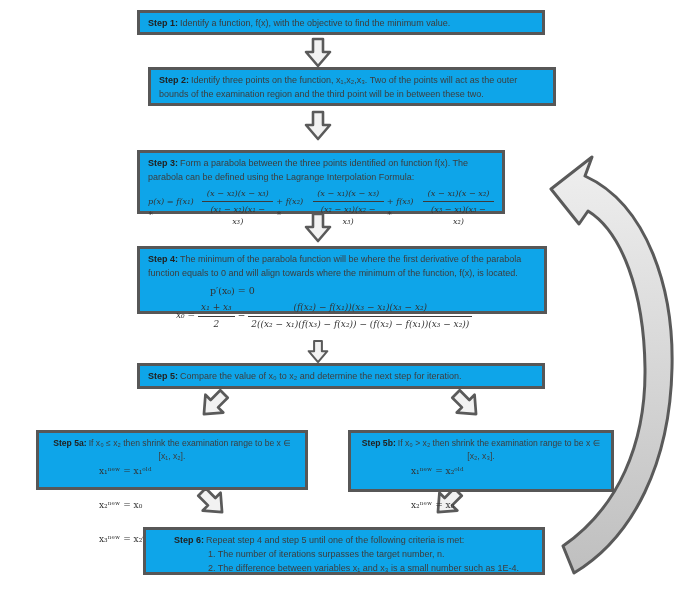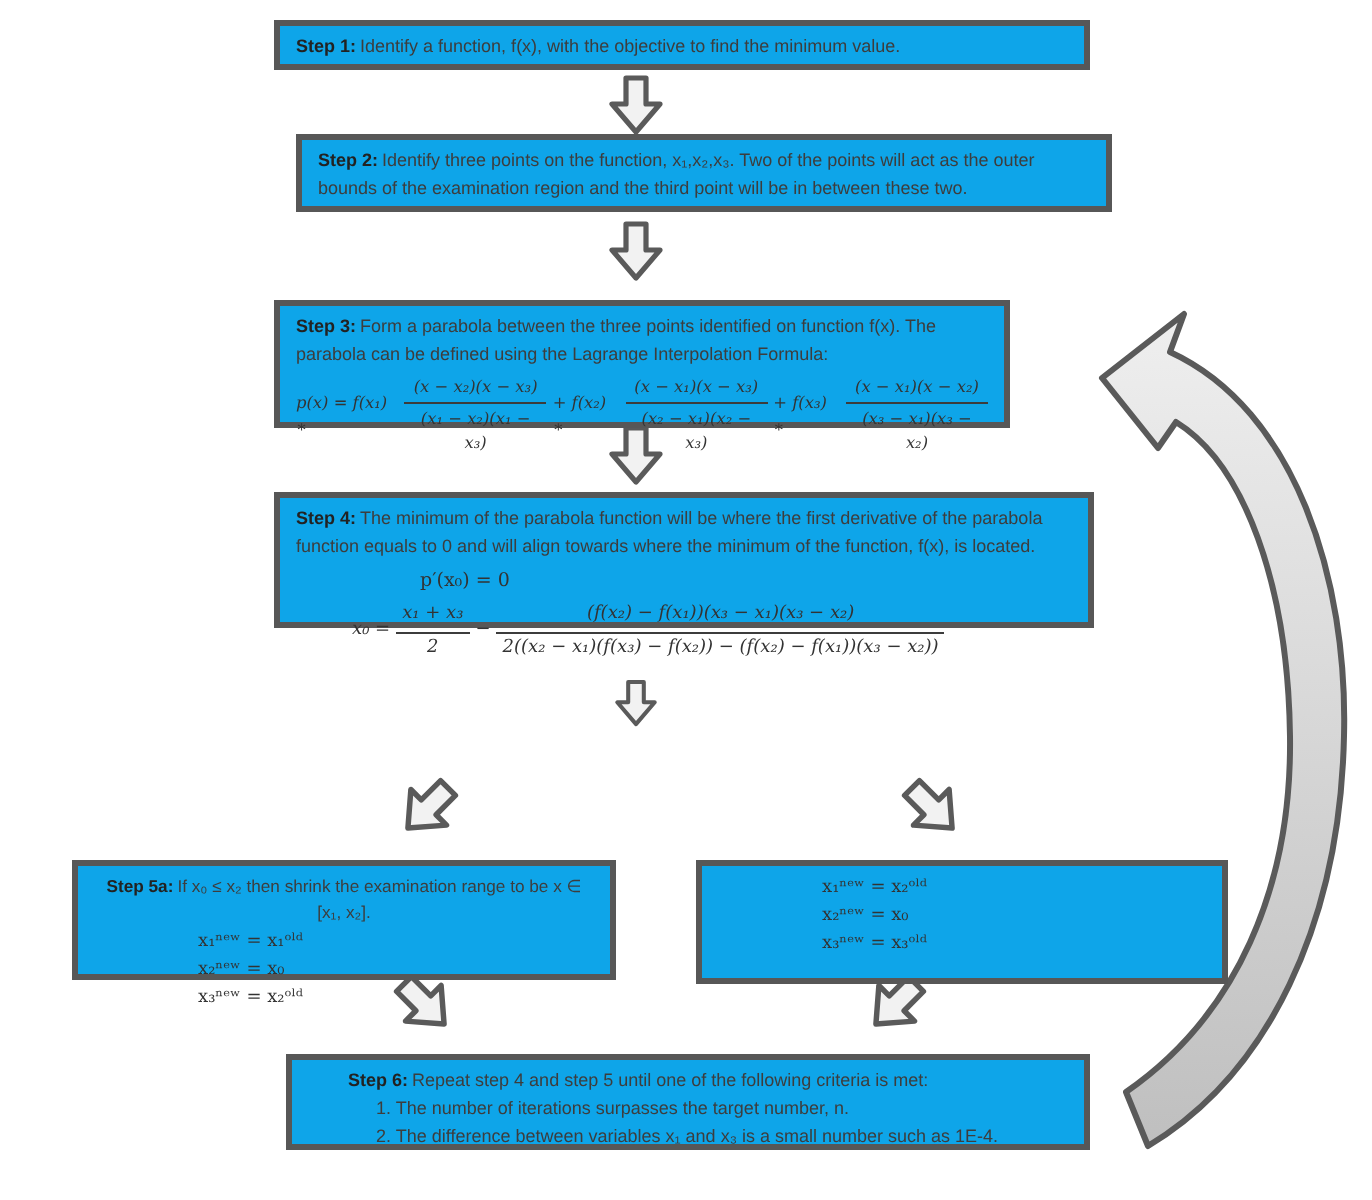--- a/index.html
+++ b/index.html
@@ -21,22 +21,22 @@
     display:flex;align-items:center;justify-content:center;gap:3px;
     font-family:"DejaVu Serif",serif;font-style:italic;color:#333;
   }
   .mathrow.left{justify-content:flex-start;}
   .frac{display:inline-block;text-align:center;vertical-align:middle;}
   .frac .num{display:block;border-bottom:1px solid #3c3c3c;padding:0 3px 1px 3px;}
   .frac .den{display:block;padding:1px 3px 0 3px;}
   .s3-math{margin-top:2px;font-size:8.2px;}
   .s4-line1{margin:3px 0 2px 62px;font-size:9.5px;}
   .s4-math{margin-left:28px;font-size:9px;}
-  .eqcol{margin:1px 0 0 52px;font-size:9px;display:flex;flex-direction:column;gap:0;}
-  .crit{margin-left:14px;}
+  .eqcol{margin:1px 0 0 52px;font-size:9px;display:flex;flex-direction:column;gap:20px;}
+  .crit{margin-left:34px;}
 </style>
 </head>
 <body>
 
 <div class="canvas">
 
   <svg class="arrow-layer" viewBox="0 0 686 600" xmlns="http://www.w3.org/2000/svg">
     <defs>
       <path id="blockArrow" d="M -5 0 L 5 0 L 5 13 L 12 13 L 0 27 L -12 13 L -5 13 Z"></path>
       <linearGradient id="curveGrad" x1="0" y1="0" x2="0" y2="1">
@@ -108,33 +108,39 @@
         <span class="den">2</span>
       </span>
       <span>−</span>
       <span class="frac">
         <span class="num">(f(x₂) − f(x₁))(x₃ − x₁)(x₃ − x₂)</span>
         <span class="den">2((x₂ − x₁)(f(x₃) − f(x₂)) − (f(x₂) − f(x₁))(x₃ − x₂))</span>
       </span>
     </div>
   </div>
 
+  <div class="stepbox" style="left:137px;top:363px;width:408px;height:26px;">
+    <b>Step 5:</b><span>Compare the value of x₀ to x₂ and determine the next step for iteration.</span>
+  </div>
 
   <div class="stepbox" style="left:36px;top:430px;width:272px;height:60px;font-size:8.6px;">
     <div style="text-align:center;">
       <b>Step 5a:</b><span>If x₀ ≤ x₂ then shrink the examination range to be x ∈ [x₁, x₂].</span>
     </div>
     <div class="eqcol mathline">
       <div>x₁ⁿᵉʷ = x₁ᵒˡᵈ</div>
       <div>x₂ⁿᵉʷ = x₀</div>
       <div>x₃ⁿᵉʷ = x₂ᵒˡᵈ</div>
     </div>
   </div>
 
   <div class="stepbox" style="left:348px;top:430px;width:266px;height:62px;font-size:8.6px;">
+    <div style="text-align:center;">
+      <b>Step 5b:</b><span>If x₀ &gt; x₂ then shrink the examination range to be x ∈ [x₂, x₃].</span>
+    </div>
     <div class="eqcol mathline">
       <div>x₁ⁿᵉʷ = x₂ᵒˡᵈ</div>
       <div>x₂ⁿᵉʷ = x₀</div>
       <div>x₃ⁿᵉʷ = x₃ᵒˡᵈ</div>
     </div>
   </div>
 
   <div class="stepbox" style="left:143px;top:527px;width:402px;height:48px;padding-left:28px;">
     <div>
       <b>Step 6:</b><span>Repeat step 4 and step 5 until one of the following criteria is met:</span>

